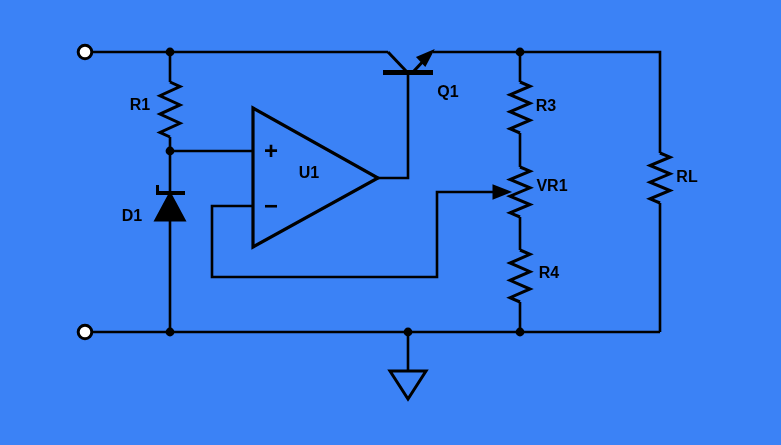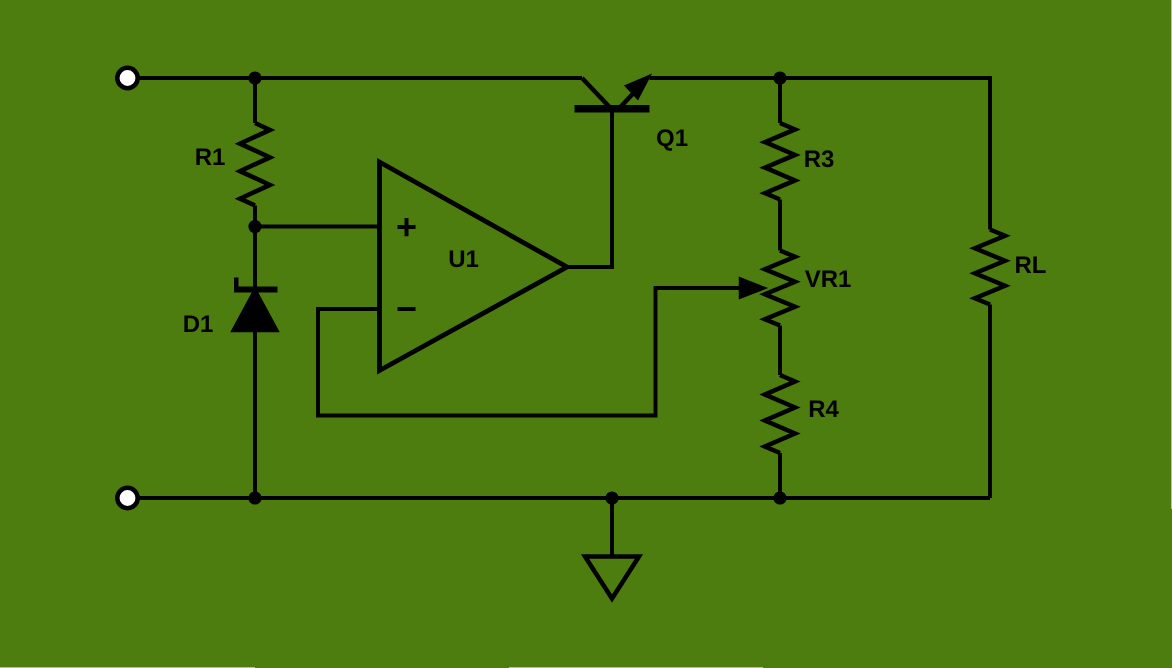--- a/index.html
+++ b/index.html
@@ -5,21 +5,21 @@
   html, body {
     margin: 0;
     padding: 0;
     background: #ffffff;
     font-family: "Liberation Sans", sans-serif;
   }
   .stage {
     position: relative;
     width: 781px;
     height: 445px;
-    background: #4d7c0f;
+    background: #3b82f6;
     overflow: hidden;
   }
   svg text {
     font-family: "Liberation Sans", "DejaVu Sans", sans-serif;
     font-weight: bold;
     fill: #000000;
   }
 </style>
 </head>
 <body>

